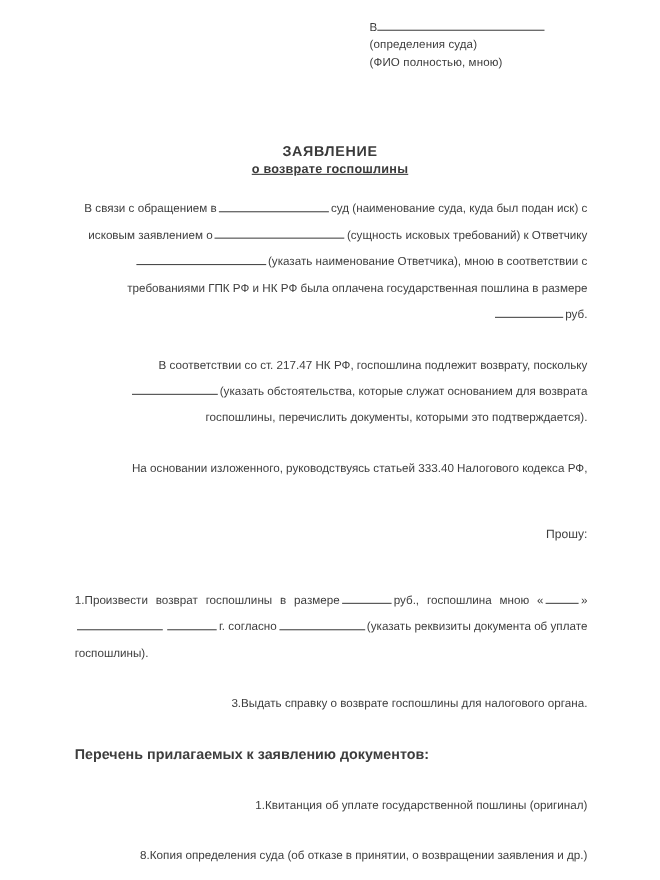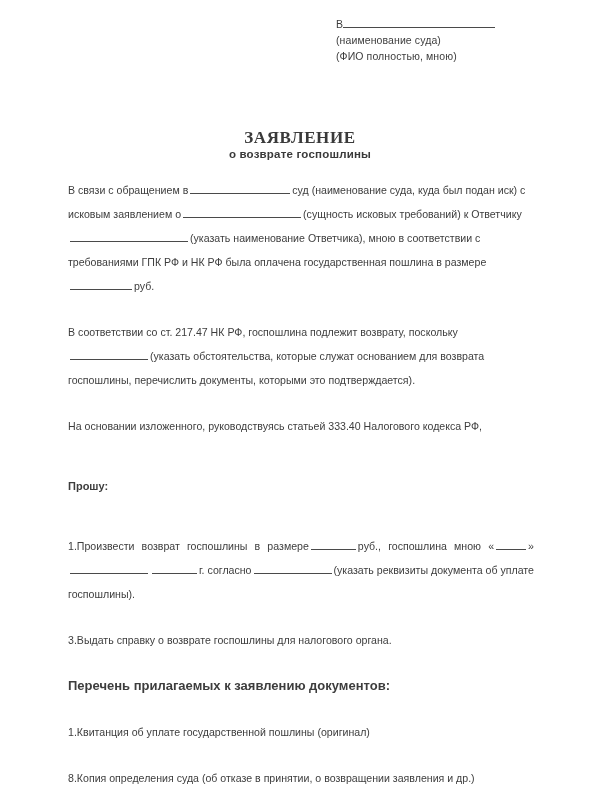--- a/index.html
+++ b/index.html
@@ -52,48 +52,48 @@
 
   
   .title-block {
     position: absolute;
     left: 0;
     right: 0;
     top: 129px;
     text-align: center;
   }
   .title-main {
-    font-size: 17px;
+    font-size: 13px;
     font-weight: bold;
     letter-spacing: 0.6px;
     line-height: 17px;
     display: block;
-    font-family: Liberation Serif, serif;
   }
   .title-sub {
     font-size: 11.5px;
     font-weight: bold;
     letter-spacing: 0.2px;
     line-height: 17px;
     display: block;
+    text-decoration: underline;
   }
 
   
   .body {
     position: absolute;
     left: 68px;
     top: 178px;
     width: 466px;
     font-size: 10.6px;
     line-height: 24px;
     color: #3d3d3d;
   }
   .para {
     margin: 0 0 22px 0;
-    text-align: left;
+    text-align: right;
   }
   .para.justify {
     text-align: justify;
     text-justify: inter-word;
   }
 
   .u {
     display: inline-block;
     border-bottom: 1px solid #4a4a4a;
     height: 11px;
@@ -101,41 +101,41 @@
     margin: 0 2px;
   }
   .u-xs  { width: 30px; }
   .u-sm  { width: 45px; }
   .u-md  { width: 62px; }
   .u-lg  { width: 78px; }
   .u-xl  { width: 100px; }
   .u-2xl { width: 118px; }
 
   .center-bold {
-    text-align: left;
-    font-weight: bold;
+    text-align: right;
+    font-weight: normal;
     font-size: 11px;
     margin: 0 0 22px 0;
   }
   .section-head {
     font-weight: bold;
     font-size: 13px;
     margin: 0 0 22px 0;
   }
 
   .spacer-lg { height: 14px; }
 </style>
 </head>
 <body>
 
 <div class="page">
 
   <div class="addressee">
     <span class="addr-line"><span>В</span><span class="fill fill-court"></span></span>
-    <span class="addr-note">(наименование суда)</span>
+    <span class="addr-note">(определения суда)</span>
     <span class="addr-note">(ФИО полностью, мною)</span>
   </div>
 
   <div class="title-block">
     <span class="title-main">ЗАЯВЛЕНИЕ</span>
     <span class="title-sub">о возврате госпошлины</span>
   </div>
 
   <div class="body">
 

